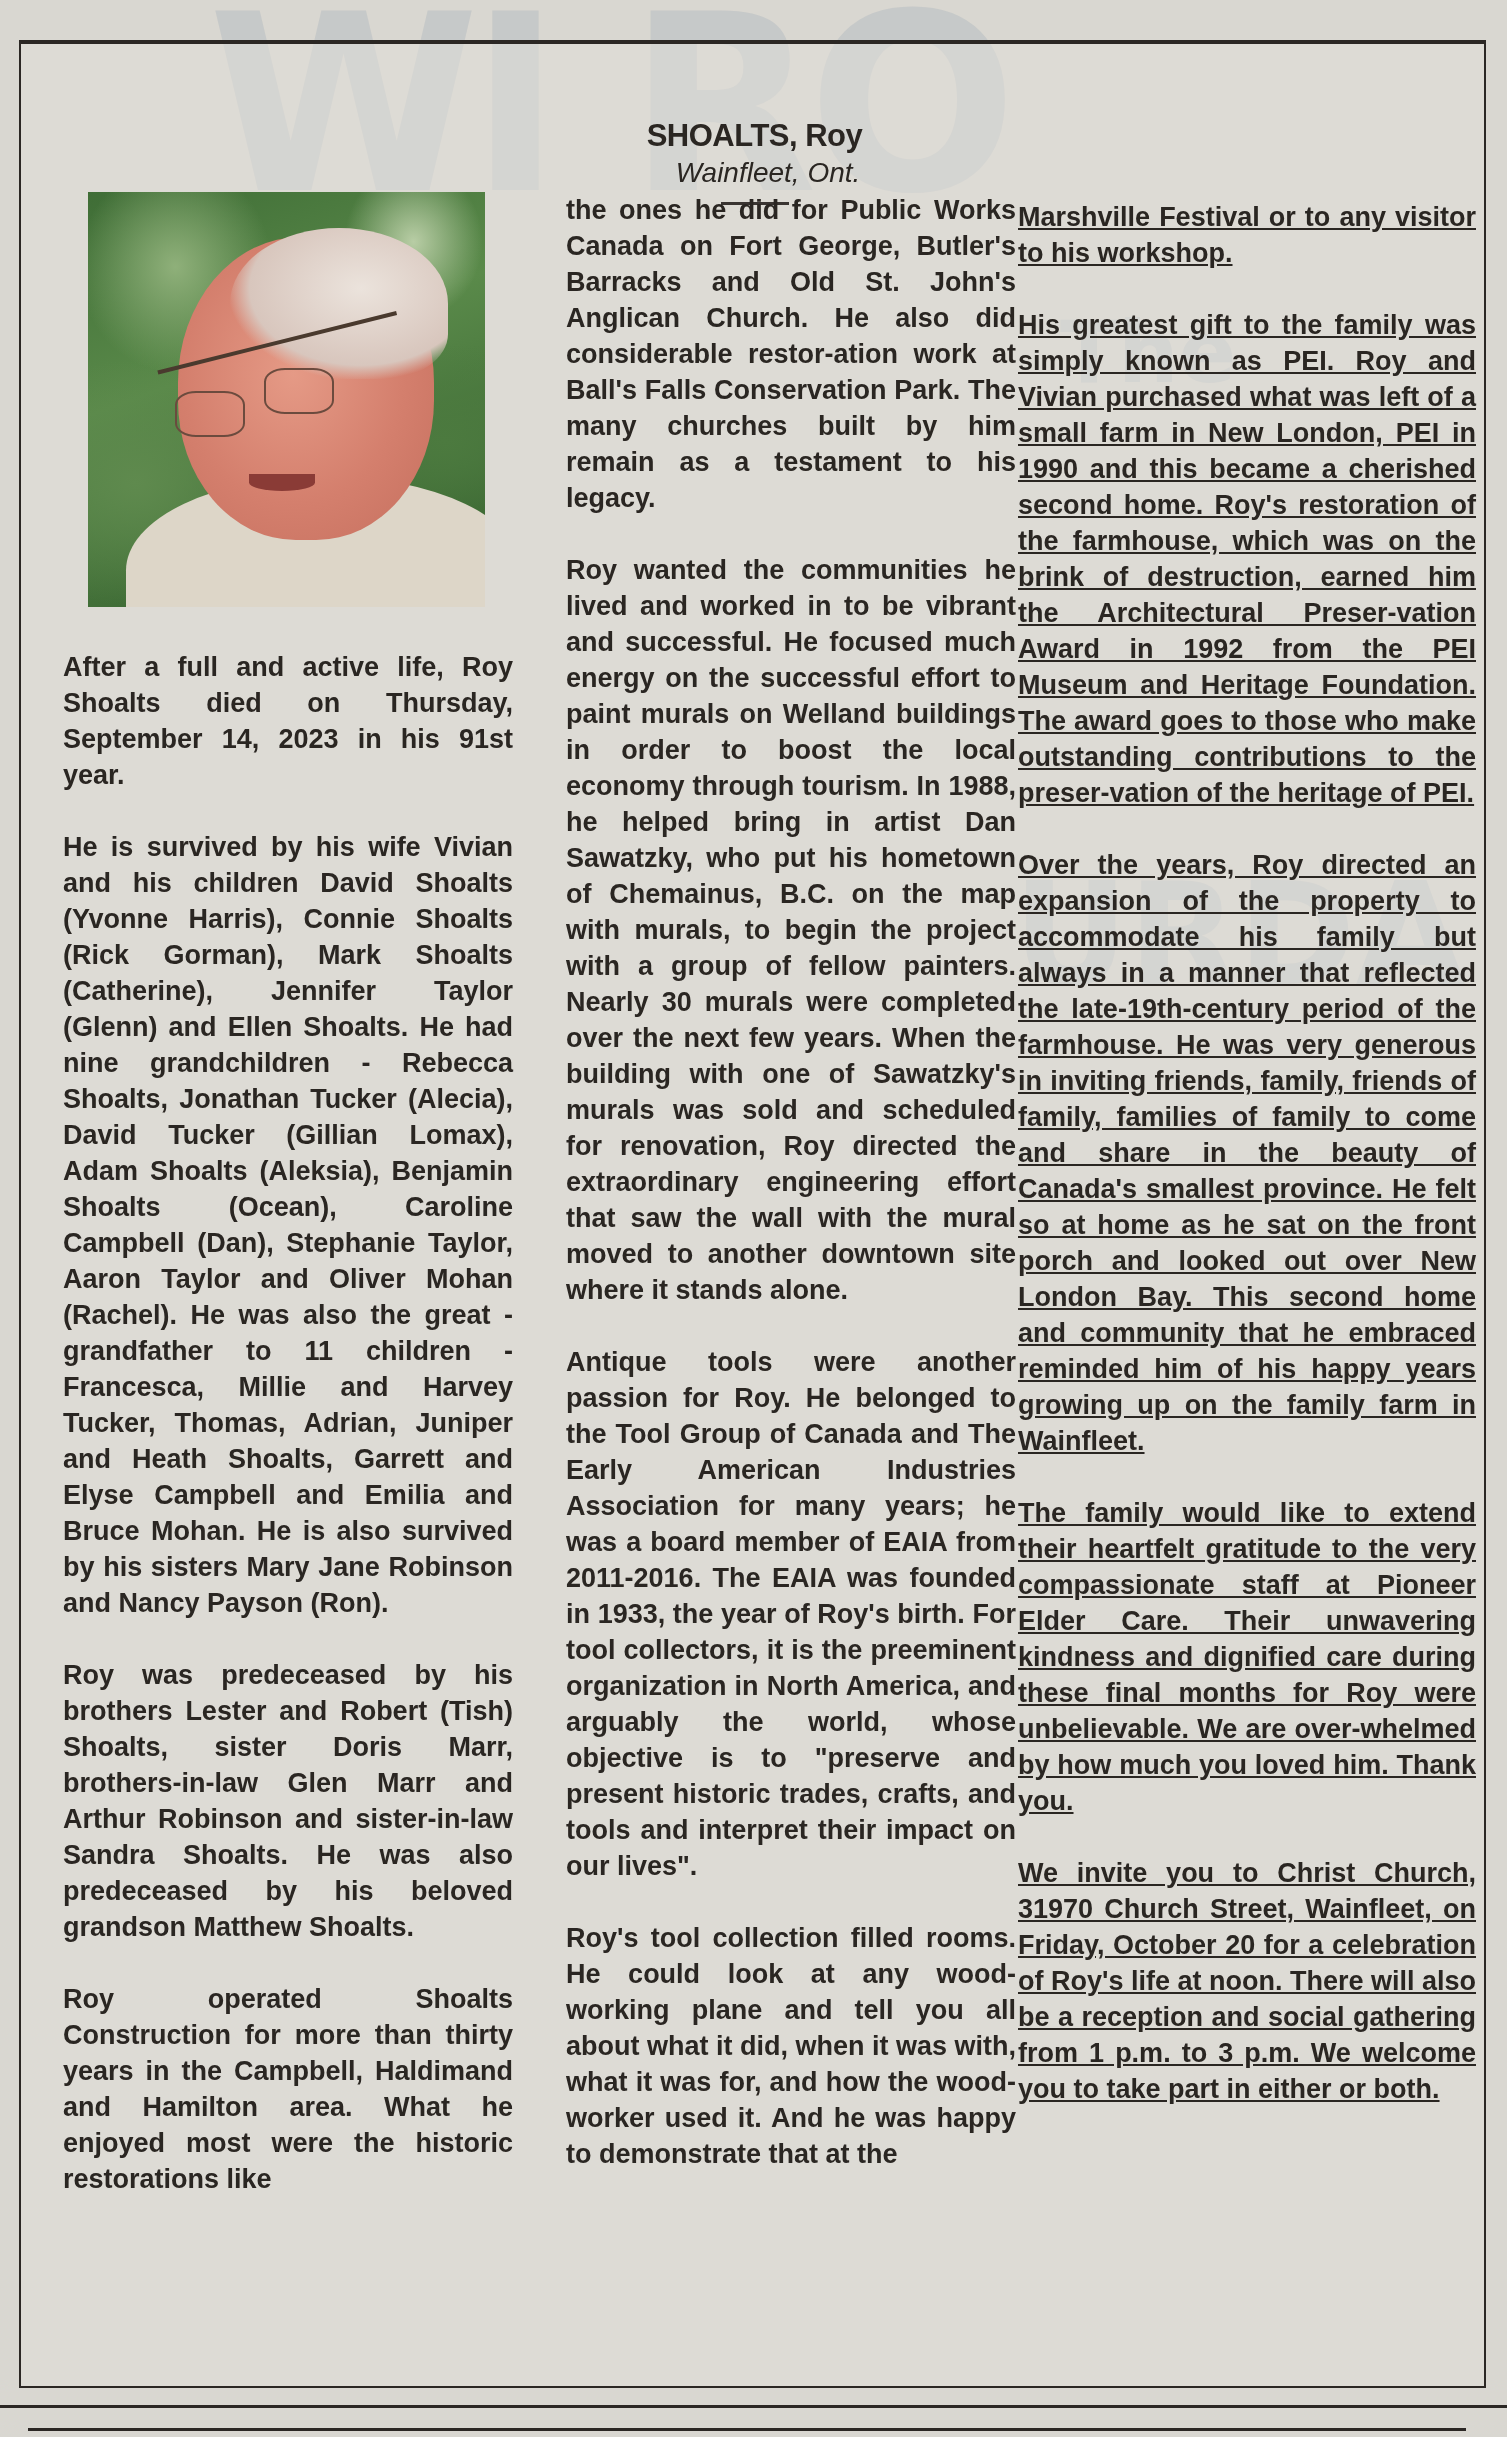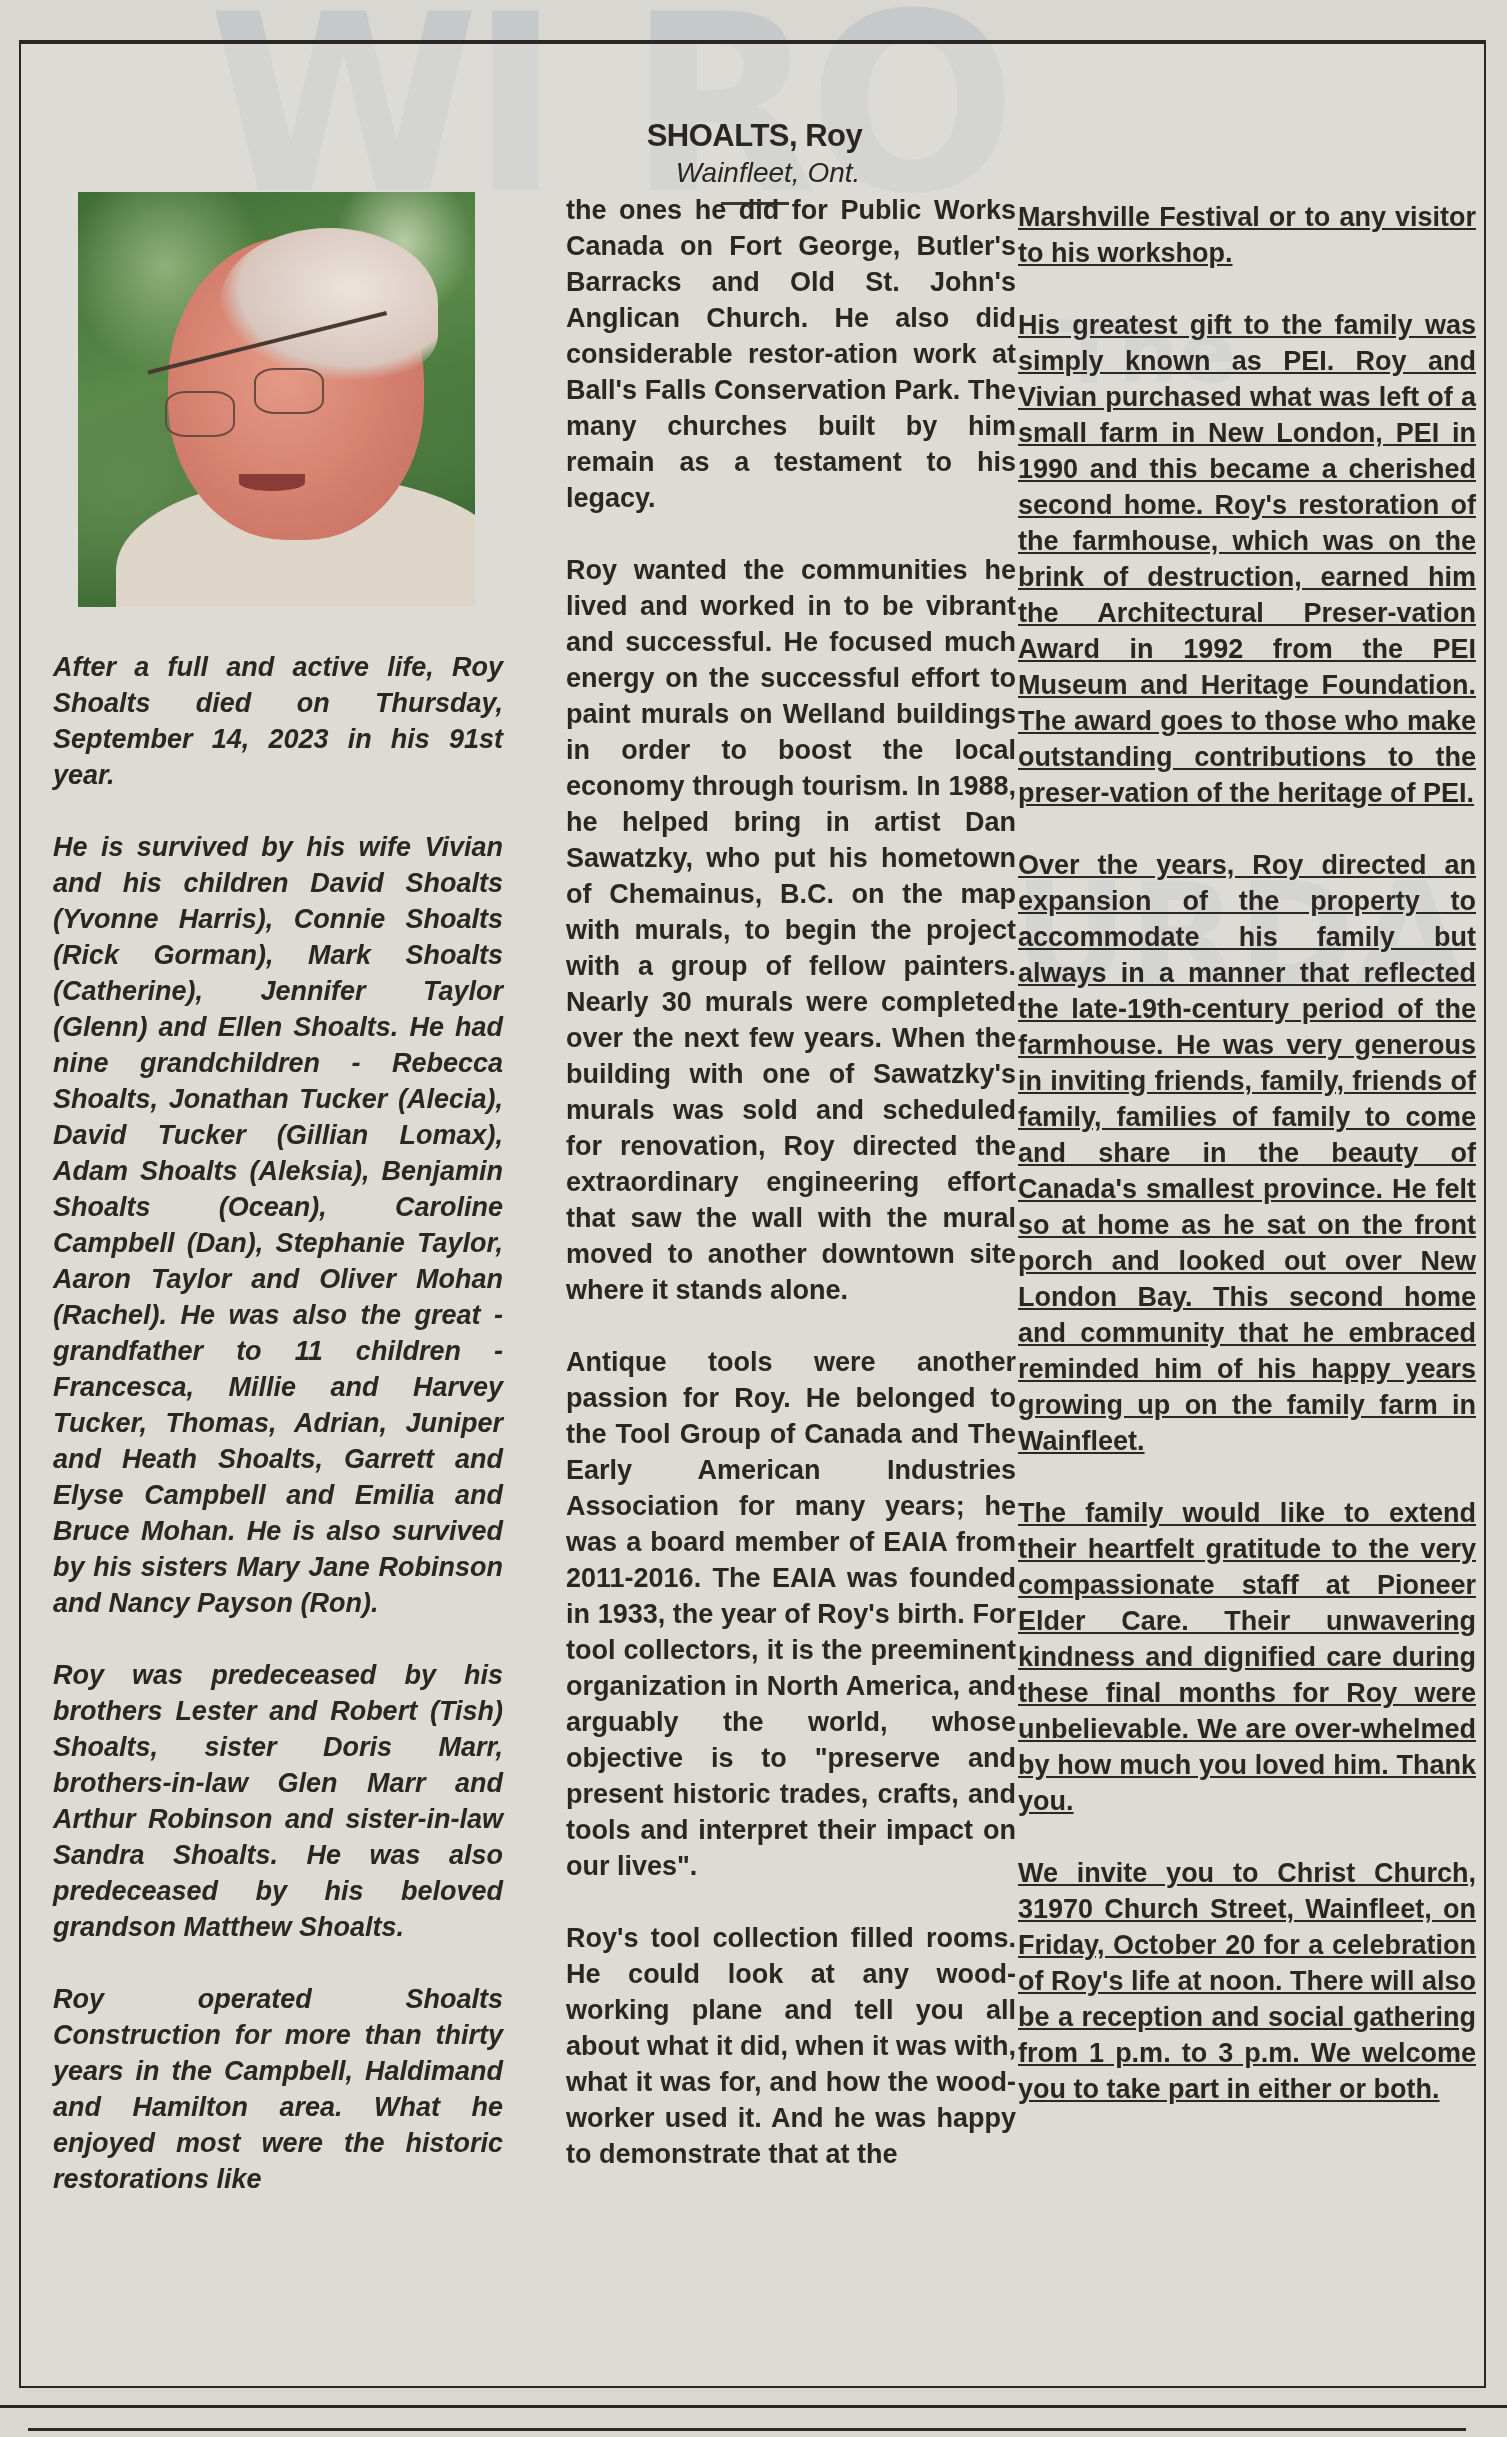--- a/index.html
+++ b/index.html
@@ -77,21 +77,21 @@
       top: 148px;
       width: 450px;
       font-size: 27px;
       line-height: 36px;
       font-weight: 700;
       text-align: justify;
       hyphens: none;
     }
     .col p { margin: 0 0 36px 0; }
     .col p:last-child { margin-bottom: 0; }
-    .col1 { left: 32px; font-style: italic; }
+    .col1 { left: 42px; }
     .col2 { left: 513px; top: 148px; margin-left: 32px; }
     .col3 { left: 997px; top: 155px; width: 458px; text-decoration: underline; }
 
     .photo {
       width: 397px;
       height: 415px;
       margin: 0 0 42px 24.6px;
       position: relative;
       overflow: hidden;
       background:

